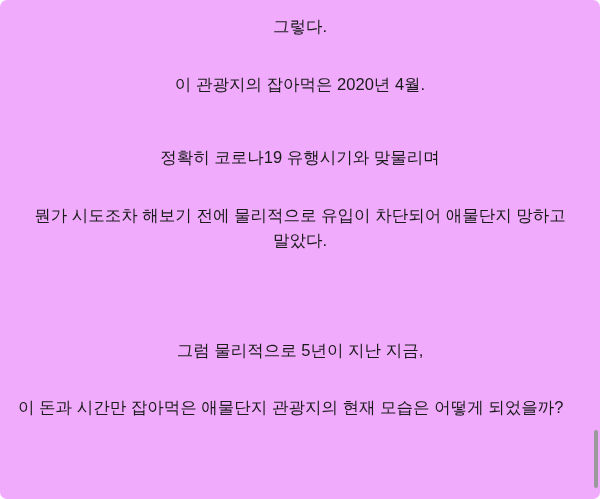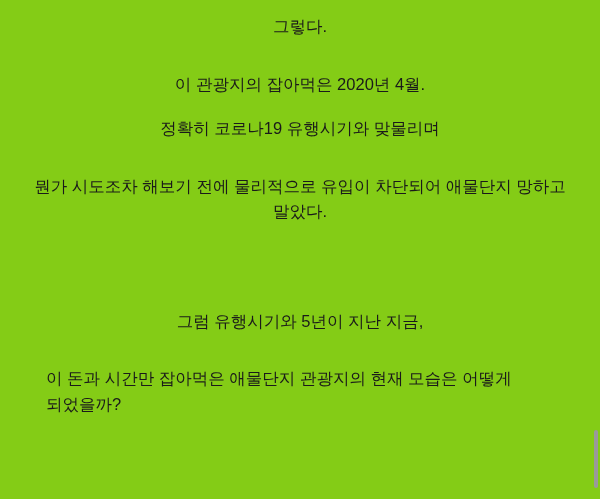--- a/index.html
+++ b/index.html
@@ -11,49 +11,49 @@
     height: 499px;
     background: #ffffff;
     font-family: "Liberation Sans", sans-serif;
     overflow: hidden;
     position: relative;
   }
   .page {
     width: 600px;
     height: 499px;
     position: relative;
-    background: #84cc16;
+    background: #f0abfc;
     box-sizing: border-box;
     padding: 0;
+    border-radius: 7px;
   }
   .content {
     padding: 8px 16px 0 16px;
     box-sizing: border-box;
   }
   .para {
     color: #1a1a1a;
     font-size: 16.5px;
     line-height: 1.55;
     text-align: center;
     margin: 0;
     word-break: keep-all;
   }
   .para.block-1 { margin-top: 6px; }
   .para.block-2 { margin-top: 32px; }
-  .para.block-3 { margin-top: 19px; }
+  .para.block-3 { margin-top: 48px; }
   .para.block-4 {
     margin-top: 32px;
     text-align: center;
   }
   .para.block-5 { margin-top: 84px; }
   .para.block-6 {
     margin-top: 32px;
     text-align: left;
     padding-left: 2px;
-    margin-left: 28px;
   }
   .scrollbar-track {
     position: absolute;
     right: 0;
     top: 0;
     width: 7px;
     height: 499px;
     background: transparent;
   }
   .scrollbar-thumb {
@@ -68,19 +68,19 @@
 </style>
 </head>
 <body>
 
 <div class="page">
   <div class="content">
     <p class="para block-1">그렇다.</p>
     <p class="para block-2">이 관광지의 잡아먹은 2020년 4월.</p>
     <p class="para block-3">정확히 코로나19 유행시기와 맞물리며</p>
     <p class="para block-4">뭔가 시도조차 해보기 전에 물리적으로 유입이 차단되어 애물단지 망하고 말았다.</p>
-    <p class="para block-5">그럼 유행시기와 5년이 지난 지금,</p>
+    <p class="para block-5">그럼 물리적으로 5년이 지난 지금,</p>
     <p class="para block-6">이 돈과 시간만 잡아먹은 애물단지 관광지의 현재 모습은 어떻게 되었을까?</p>
   </div>
   <div class="scrollbar-track">
     <div class="scrollbar-thumb"></div>
   </div>
 </div>
 
 </body></html>

